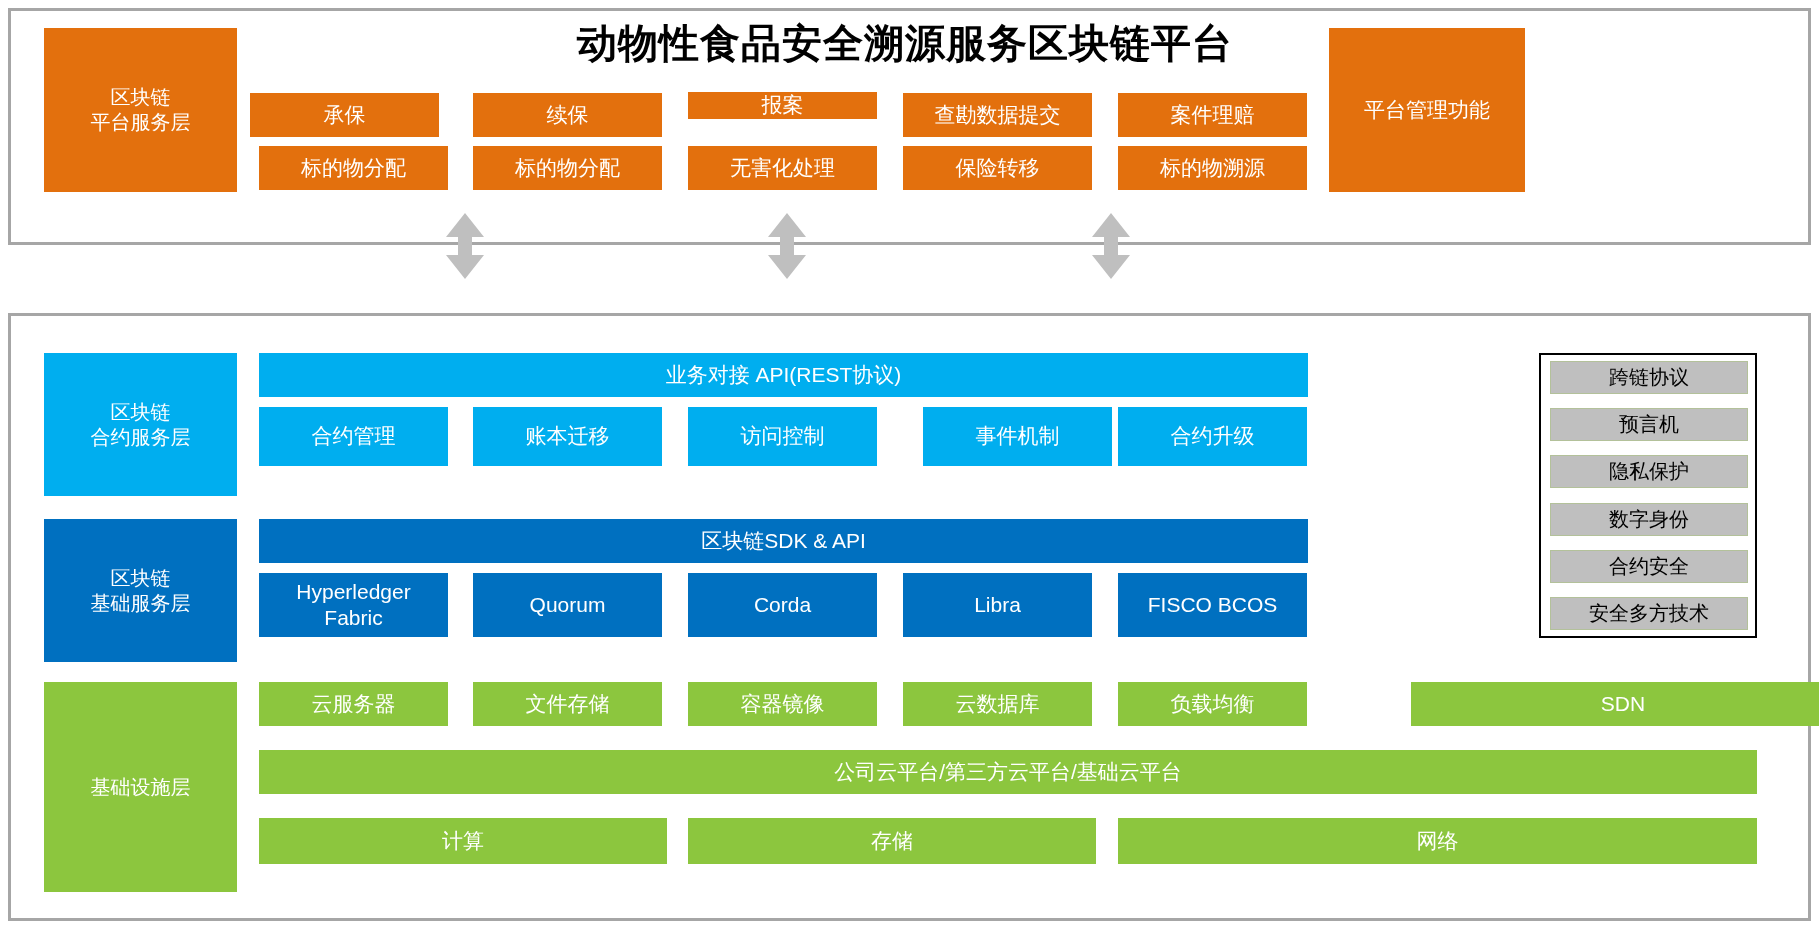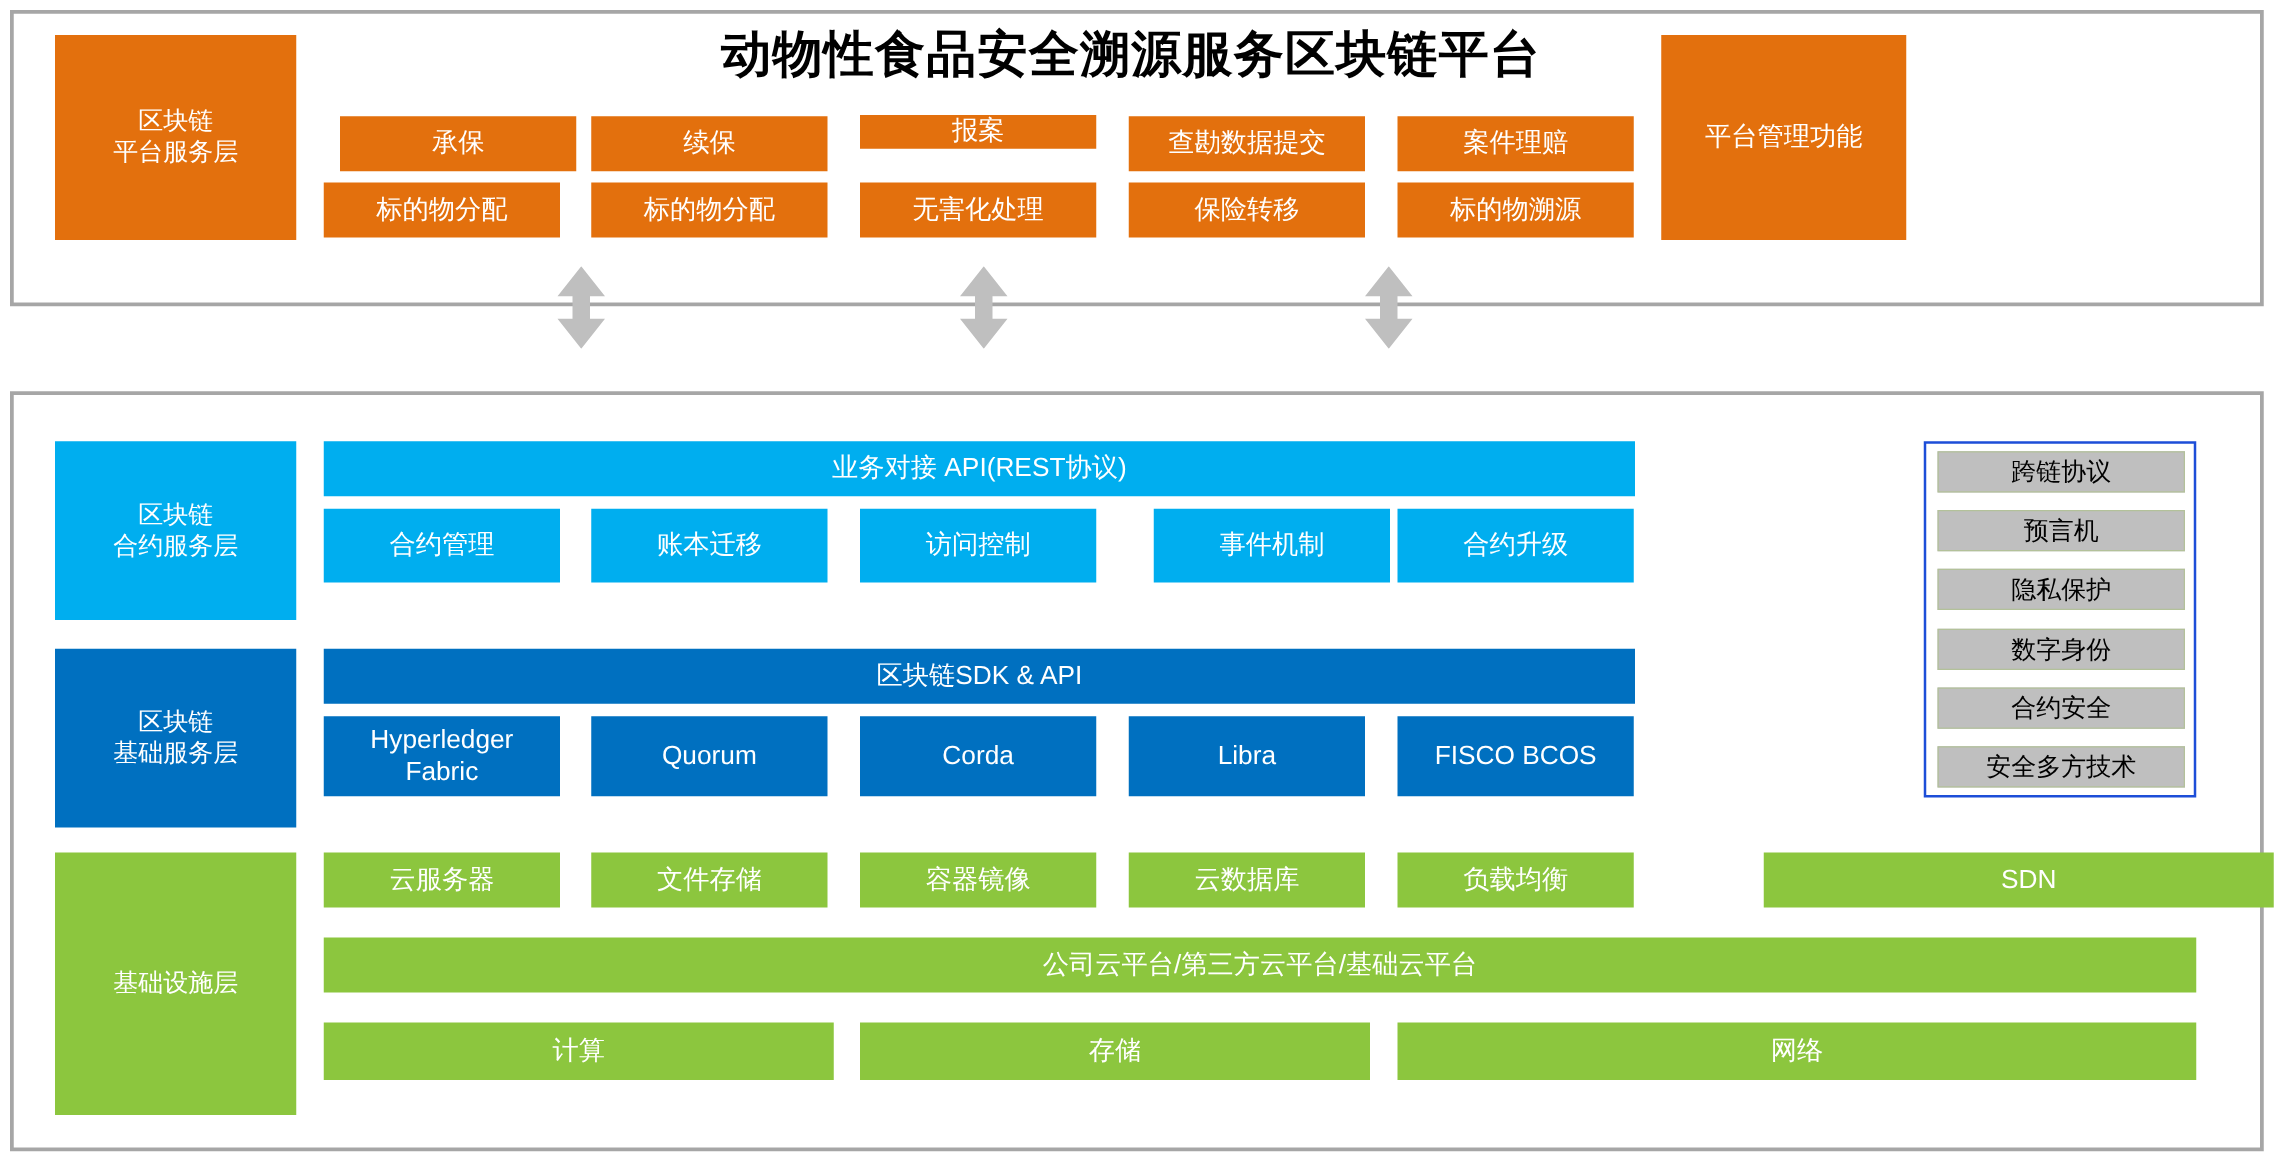--- a/index.html
+++ b/index.html
@@ -78,21 +78,21 @@
     border: 1px solid #B3C19A;
     font-size: 20px;
   }
 
   
   .layer-label { font-size: 20px; }
 
   
   #side-tech-box {
     position: absolute;
-    border: 2px solid #1d4ed8;
+    border: 2px solid #000000;
     background: #ffffff;
     box-sizing: border-box;
     display: flex;
     flex-direction: column;
     justify-content: space-between;
     padding: 6px 9px;
   }
   #side-tech-box .gray-item {
     position: relative;
     height: 31px;
@@ -114,21 +114,21 @@
 
 <div class="canvas">
 
   <div class="panel" id="panel-top"></div>
 
   <div class="title">动物性食品安全溯源服务区块链平台</div>
 
   <div class="blk orange layer-label" style="left:44px; top:28px; width:193px; height:164px;">区块链
 平台服务层</div>
 
-  <div class="blk orange" style="left:272px; top:93px; width:189px; height:44px;">承保</div>
+  <div class="blk orange" style="left:250px; top:93px; width:189px; height:44px;">承保</div>
   <div class="blk orange" style="left:473px; top:93px; width:189px; height:44px;">续保</div>
   <div class="blk orange" style="left:688px; top:92px; width:189px; height:27px;">报案</div>
   <div class="blk orange" style="left:903px; top:93px; width:189px; height:44px;">查勘数据提交</div>
   <div class="blk orange" style="left:1118px; top:93px; width:189px; height:44px;">案件理赔</div>
 
   <div class="blk orange" style="left:259px; top:146px; width:189px; height:44px;">标的物分配</div>
   <div class="blk orange" style="left:473px; top:146px; width:189px; height:44px;">标的物分配</div>
   <div class="blk orange" style="left:688px; top:146px; width:189px; height:44px;">无害化处理</div>
   <div class="blk orange" style="left:903px; top:146px; width:189px; height:44px;">保险转移</div>
   <div class="blk orange" style="left:1118px; top:146px; width:189px; height:44px;">标的物溯源</div>

